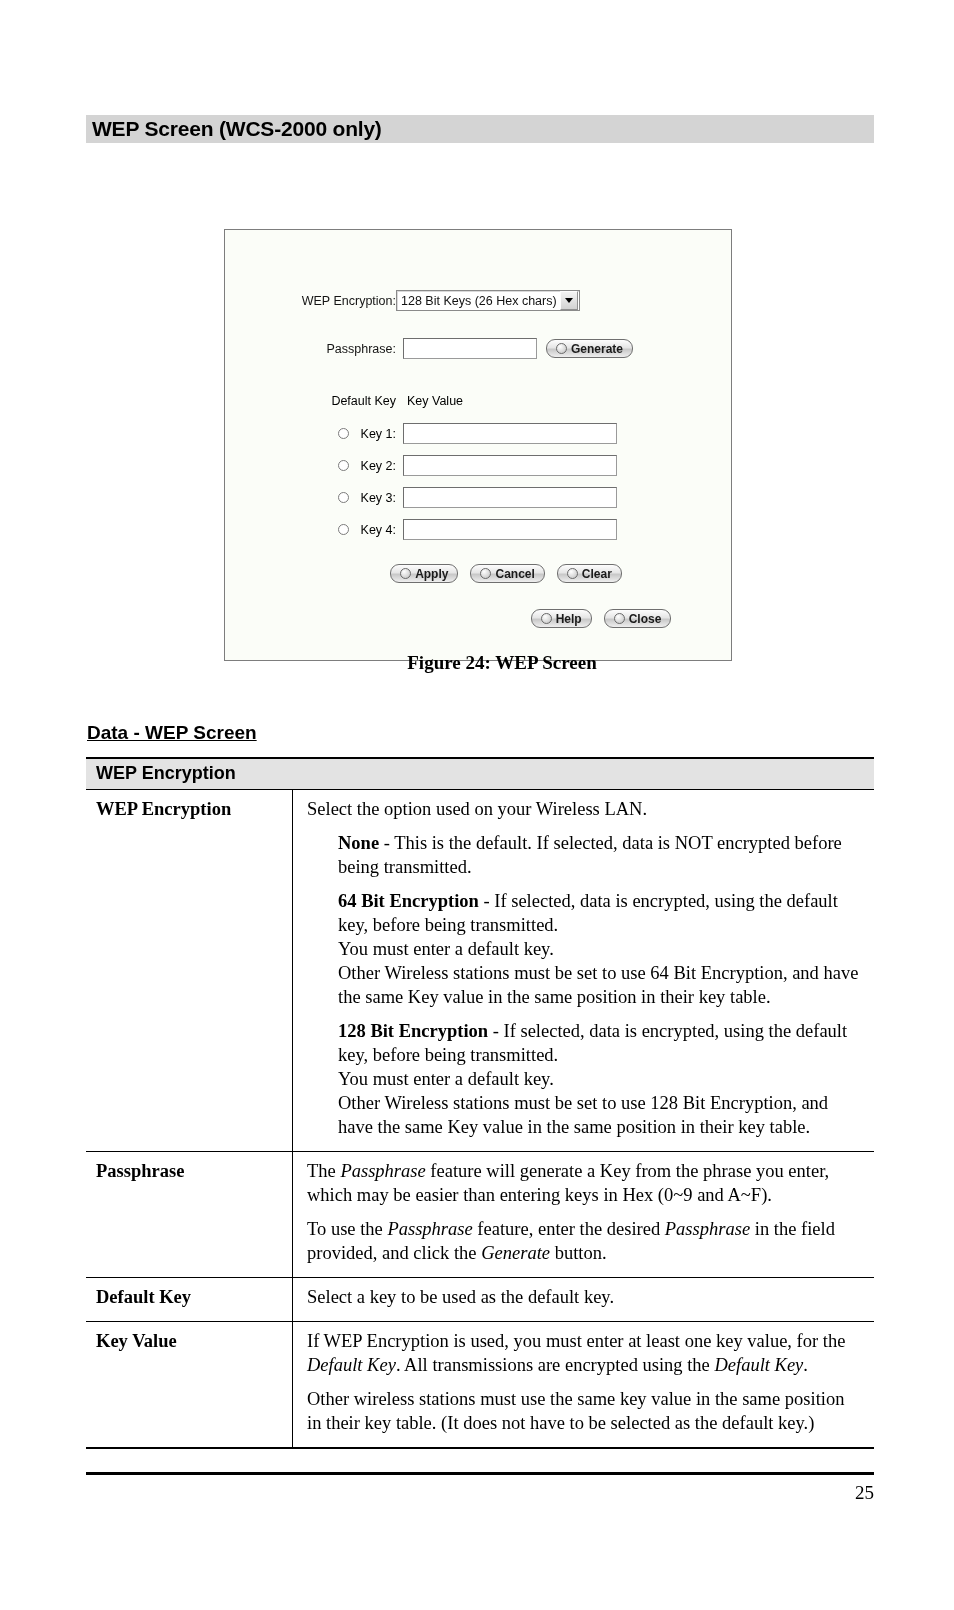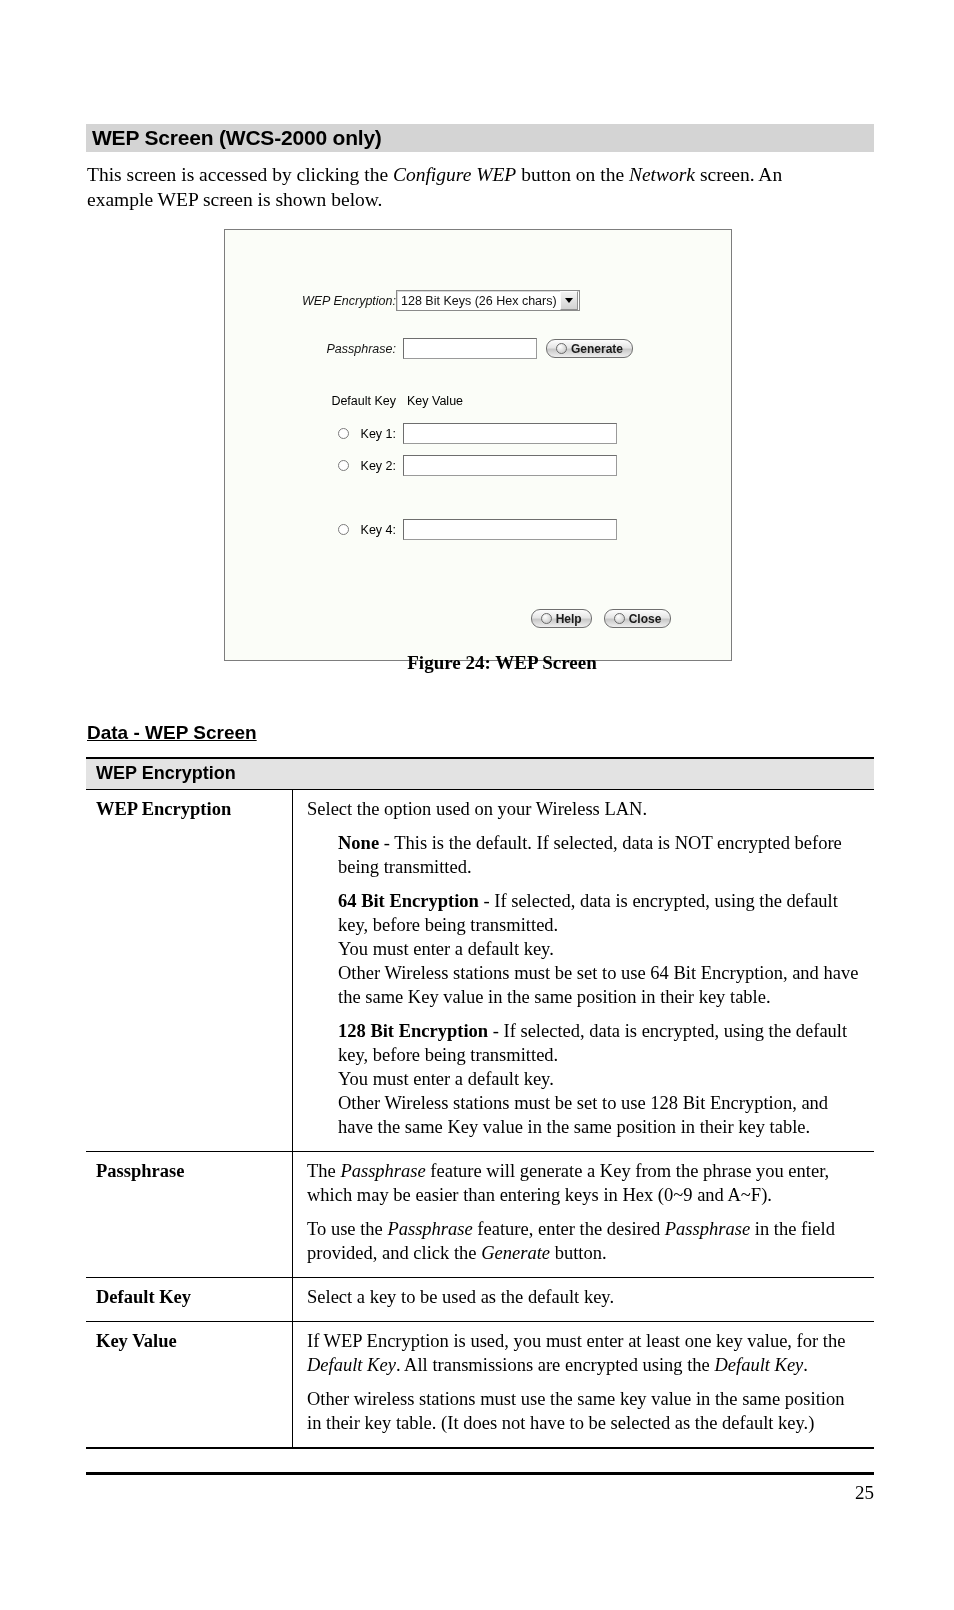--- a/index.html
+++ b/index.html
@@ -19,21 +19,21 @@
     position: absolute;
     left: 0; top: 0;
     width: 954px;
     height: 1610px;
   }
 
   
   .section-bar {
     position: absolute;
     left: 86px;
-    top: 124px;
+    top: 115px;
     width: 788px;
     height: 28px;
     background: #d4d4d4;
     display: flex;
     align-items: center;
   }
   .section-bar-title {
     font-family: "Liberation Sans", sans-serif;
     font-weight: bold;
     font-size: 21px;
@@ -85,21 +85,20 @@
     position: absolute;
     left: 0; top: 60px;
     width: 100%;
     display: flex;
     align-items: center;
   }
   .lbl {
     font-size: 12.5px;
     color: #141414;
     text-align: right;
-    font-style: italic;
   }
   .lbl-enc { width: 171px; }
   .select-box {
     width: 184px;
     height: 21px;
     border: 1px solid #8a8a8a;
     background: #ffffff;
     display: flex;
     align-items: center;
     box-sizing: border-box;
@@ -326,23 +325,20 @@
 </style>
 </head>
 <body>
 
 <div class="page">
 
   <div class="section-bar">
     <span class="section-bar-title">WEP Screen (WCS-2000 only)</span>
   </div>
 
-  <div class="intro">
-    <span>This screen is accessed by clicking the </span><i>Configure WEP</i><span> button on the </span><i>Network</i><span> screen. An example WEP screen is shown below.</span>
-  </div>
 
   <div class="shot">
     <div class="shot-body">
 
       <div class="row-enc">
         <span class="lbl lbl-enc">WEP Encryption:</span>
         <div class="select-box">
           <span class="select-text">128 Bit Keys (26 Hex chars)</span>
           <span class="select-arrow">
               <span class="caret"></span>
@@ -373,29 +369,50 @@
       </div>
 
       <div class="key-row key-row-2">
         <span class="key-left">
           <span class="radio"></span>
           <span class="key-label">Key 2:</span>
         </span>
         <div class="text-field key-field"></div>
       </div>
 
+      <div class="key-row key-row-3">
+        <span class="key-left">
+          <span class="radio"></span>
+          <span class="key-label">Key 3:</span>
+        </span>
+        <div class="text-field key-field"></div>
+      </div>
 
       <div class="key-row key-row-4">
         <span class="key-left">
           <span class="radio"></span>
           <span class="key-label">Key 4:</span>
         </span>
         <div class="text-field key-field"></div>
       </div>
 
+      <div class="btn-row btn-row-1">
+        <span class="btn">
+          <span class="btn-dot"></span>
+          <span>Apply</span>
+        </span>
+        <span class="btn">
+          <span class="btn-dot"></span>
+          <span>Cancel</span>
+        </span>
+        <span class="btn">
+          <span class="btn-dot"></span>
+          <span>Clear</span>
+        </span>
+      </div>
 
       <div class="btn-row btn-row-2">
         <span class="btn">
           <span class="btn-dot"></span>
           <span>Help</span>
         </span>
         <span class="btn">
           <span class="btn-dot"></span>
           <span>Close</span>
         </span>

